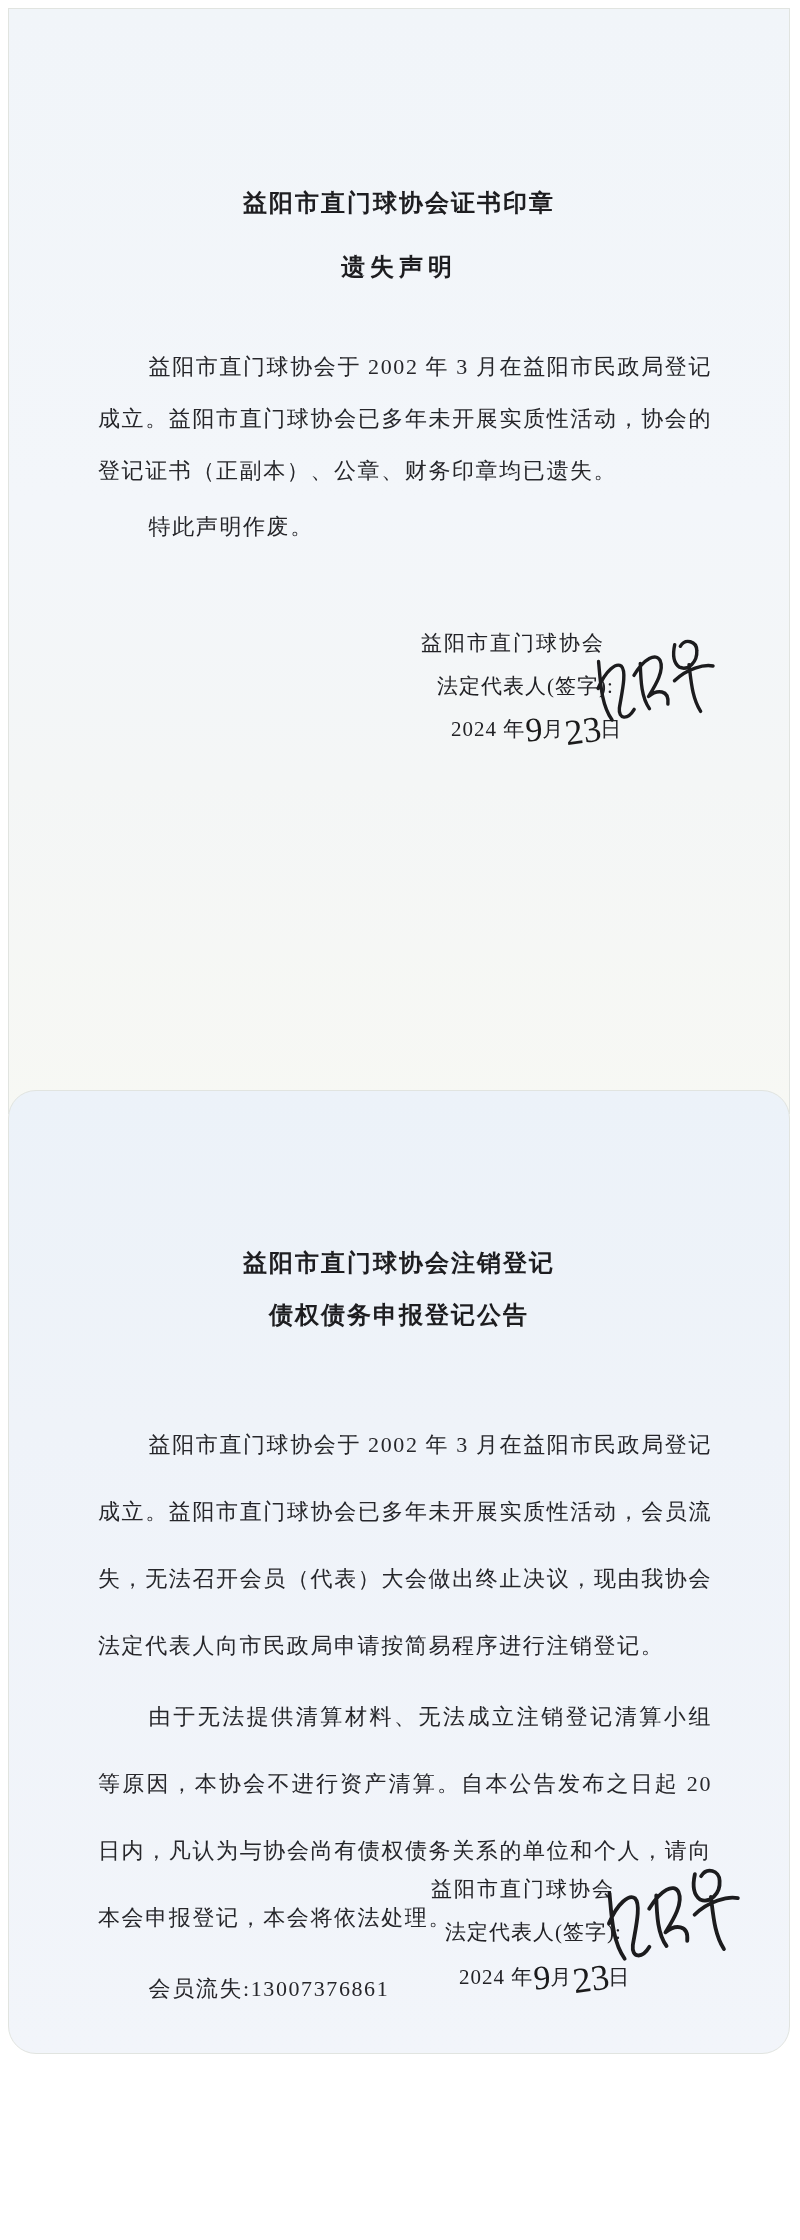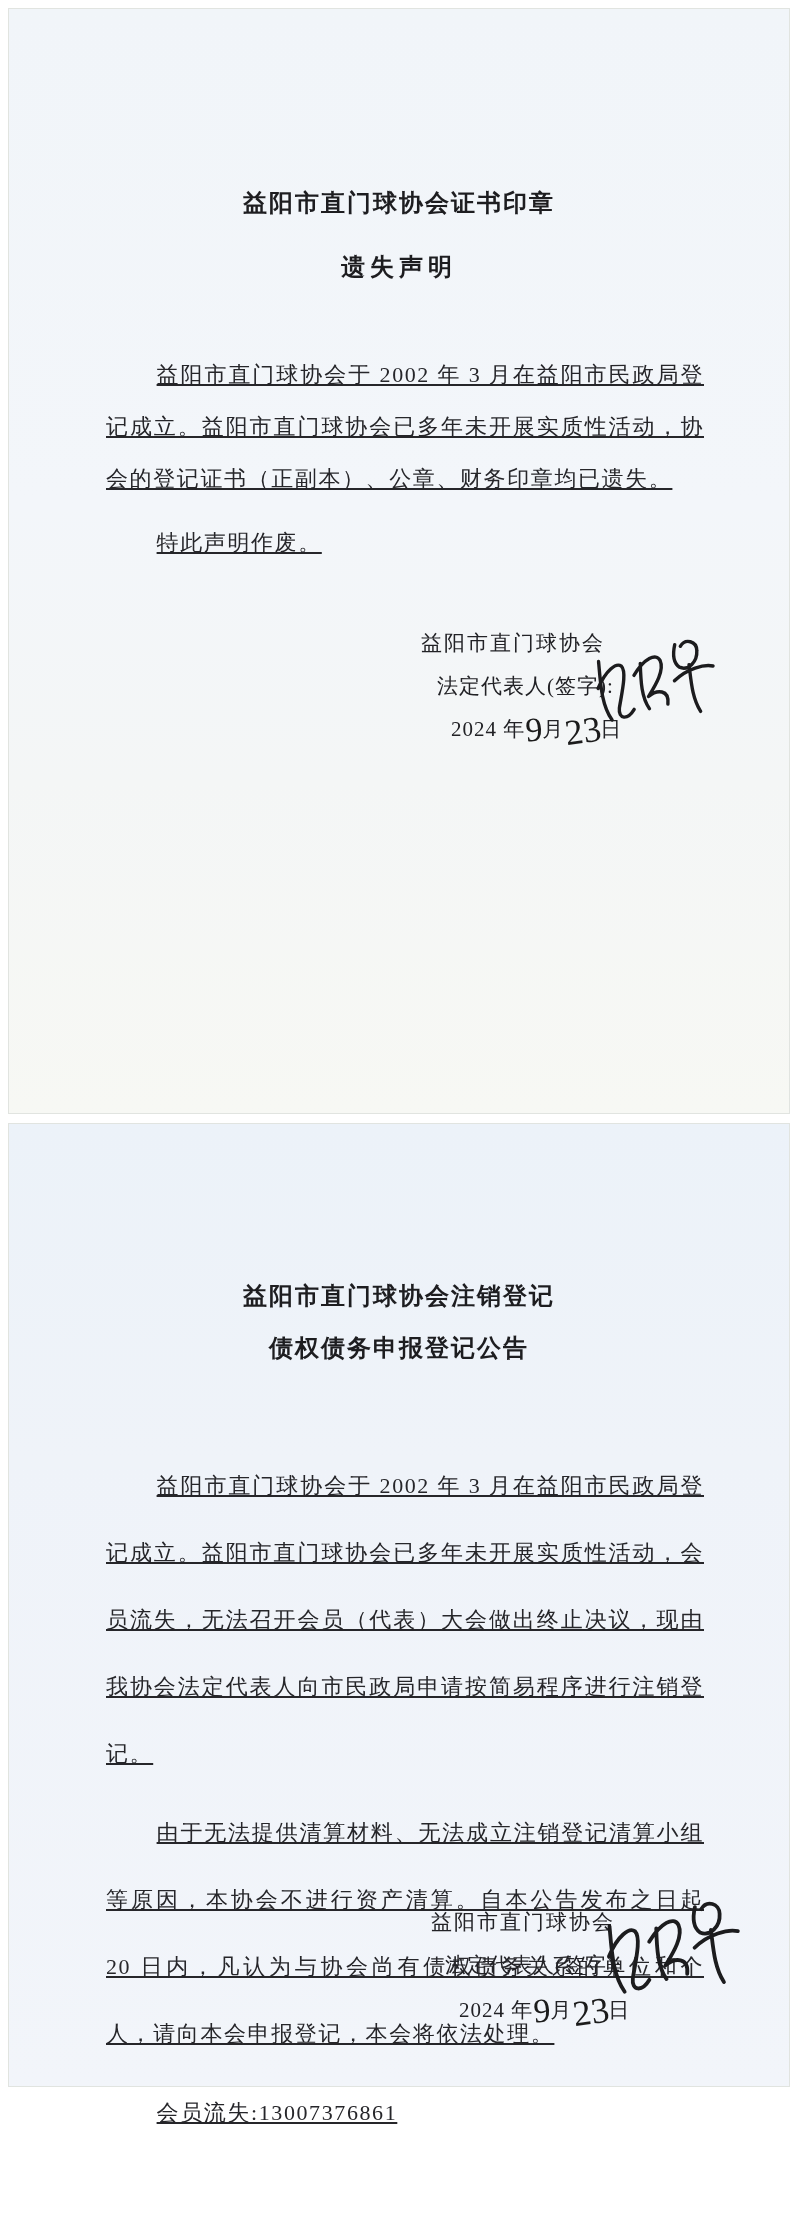--- a/index.html
+++ b/index.html
@@ -16,42 +16,42 @@
     left:8px;
     width:782px;
     border:1px solid #e1e4e0;
     box-sizing:border-box;
   }
   #sheet1{
     top:8px;height:1106px;
     background:linear-gradient(180deg,#f1f5f9 0%,#f3f6fa 45%,#f4f6f6 70%,#f7f8f4 100%);
   }
   #sheet2{
-    top:1123px;height:964px;
+    top:1090px;height:964px;
     background:linear-gradient(180deg,#ecf2f9 0%,#eff3f9 35%,#f2f5fa 100%);
+    border-radius:28px;
   }
   .doc-title{
     position:absolute;left:0;width:100%;
     text-align:center;
     font-family:"Liberation Sans","DejaVu Sans",sans-serif;
     font-weight:bold;
     font-size:24px;
     letter-spacing:2px;
     color:#1d1d20;
   }
   .doc-body{
     position:absolute;left:85px;width:622px;
     font-size:22px;
     letter-spacing:1.6px;
     text-align:justify;
   }
   .doc-body p{
-    margin:12px;
+    margin:4px;
     text-indent:2.3em;
-    text-decoration:underline;
   }
   #sheet1 .doc-body{line-height:52px;}
   #sheet2 .doc-body{line-height:67px;}
   .sig-line{
     position:absolute;
     font-size:21px;
     letter-spacing:1px;
     white-space:nowrap;
     color:#222226;
   }

